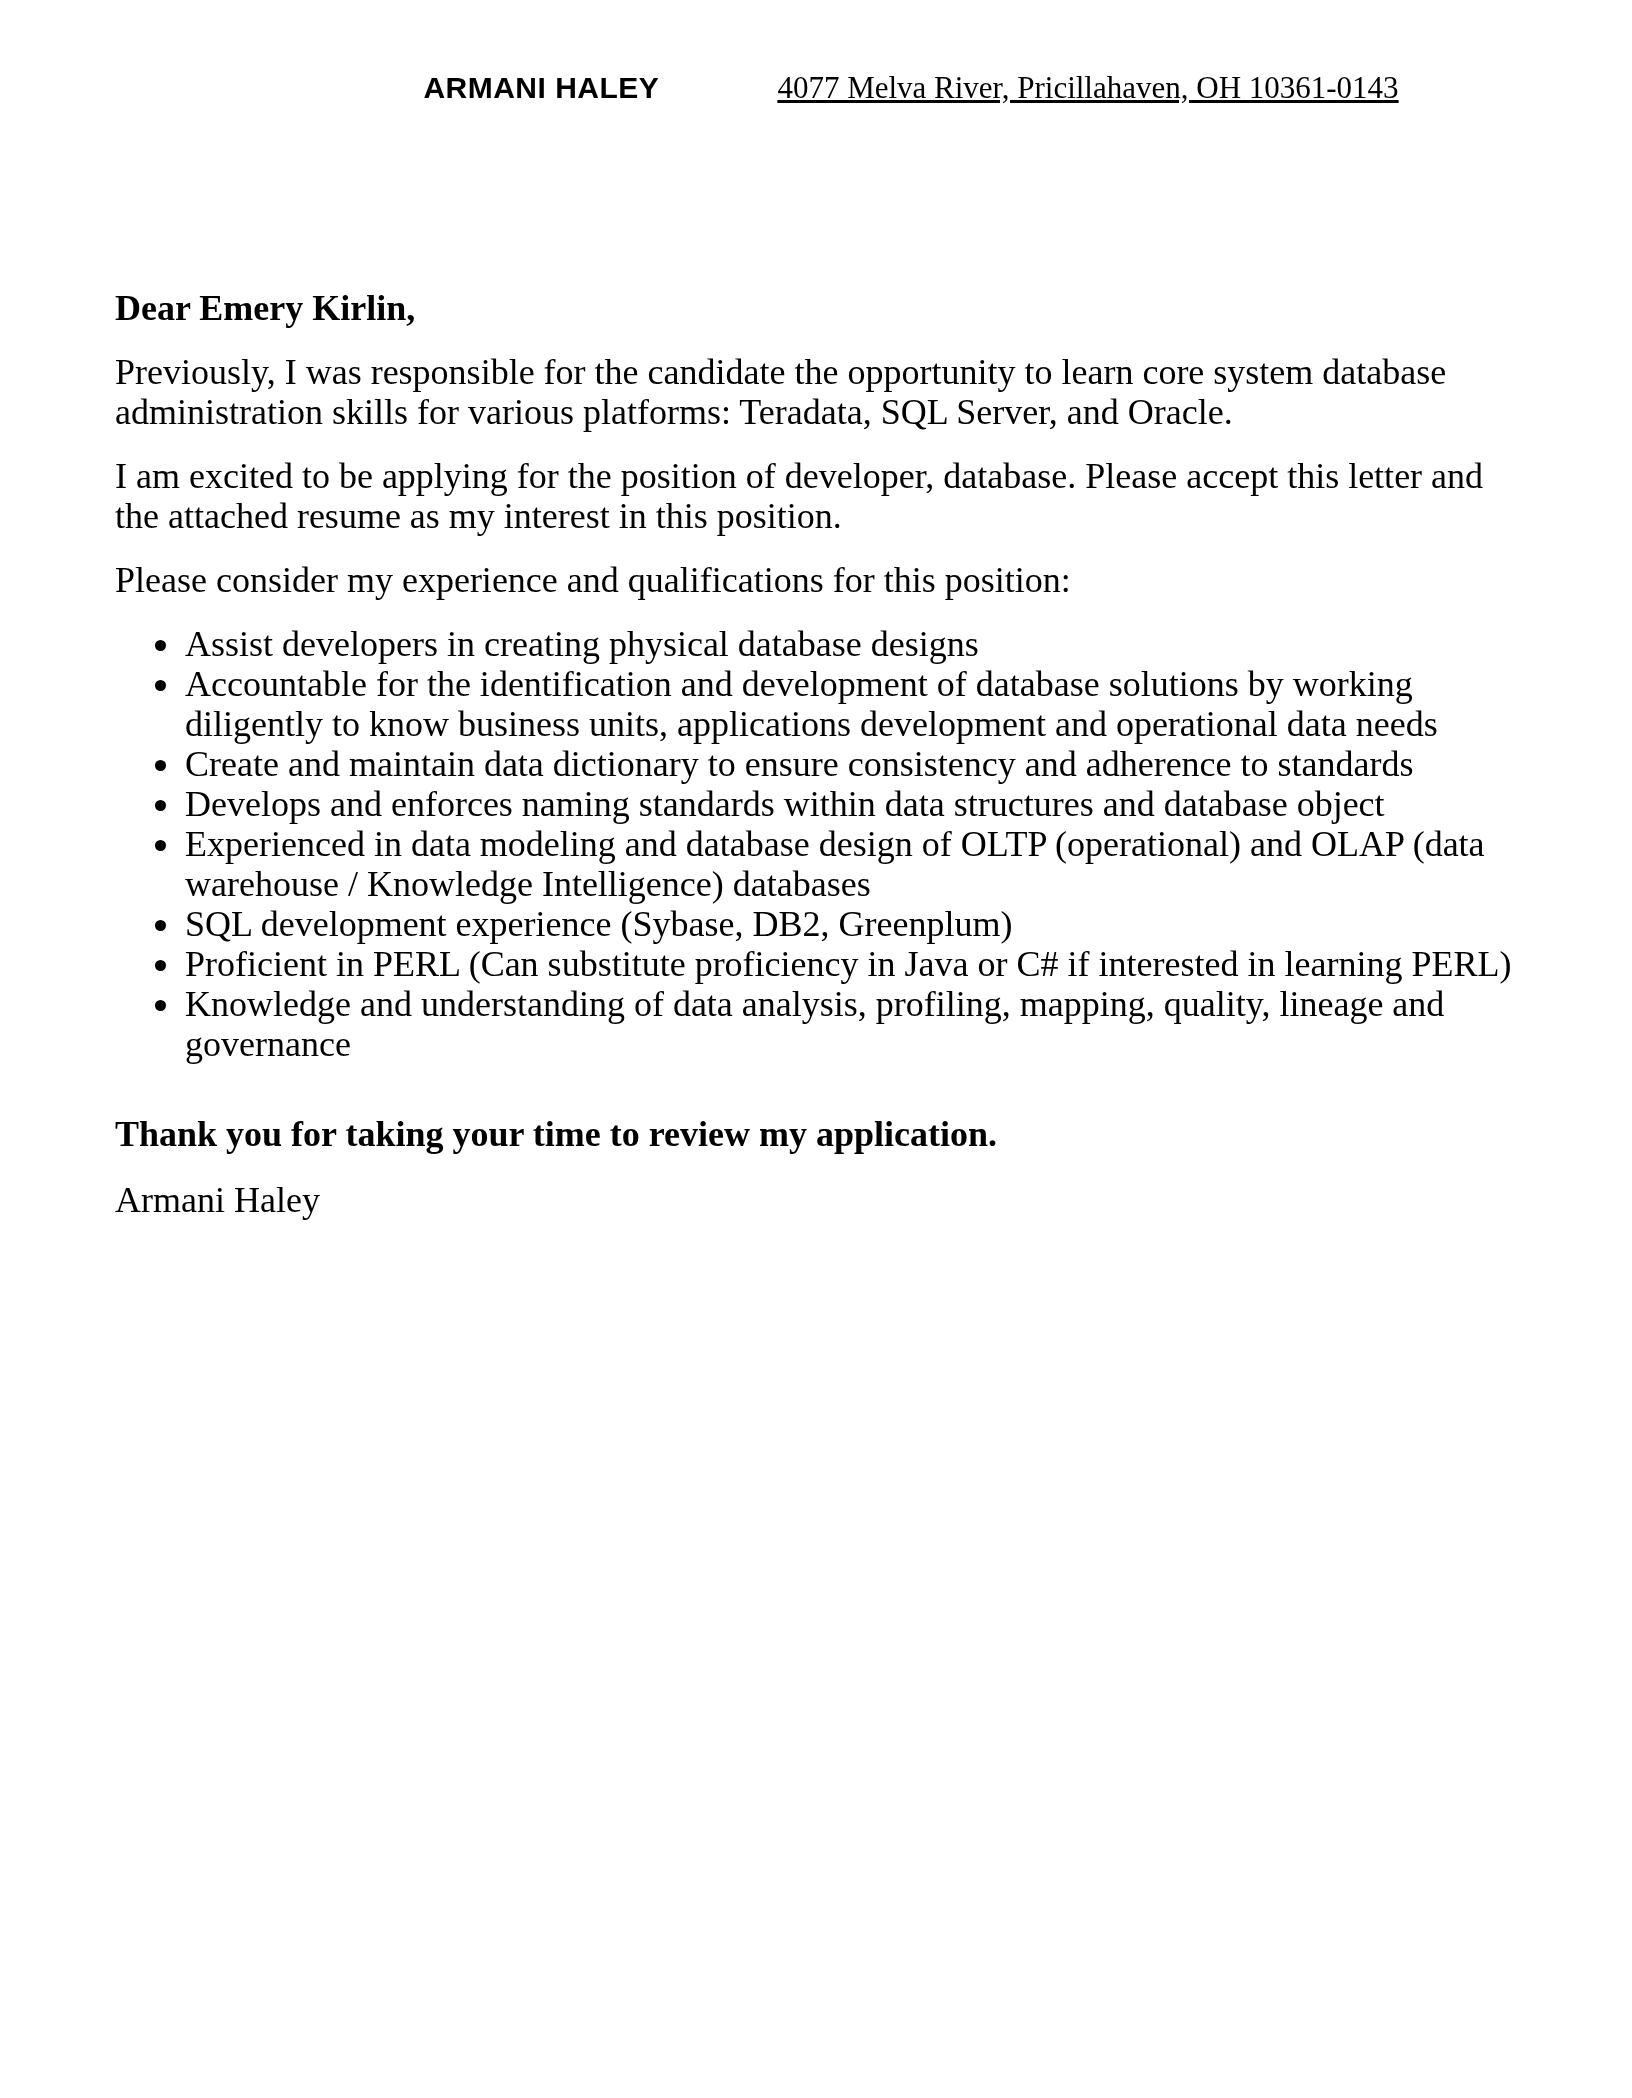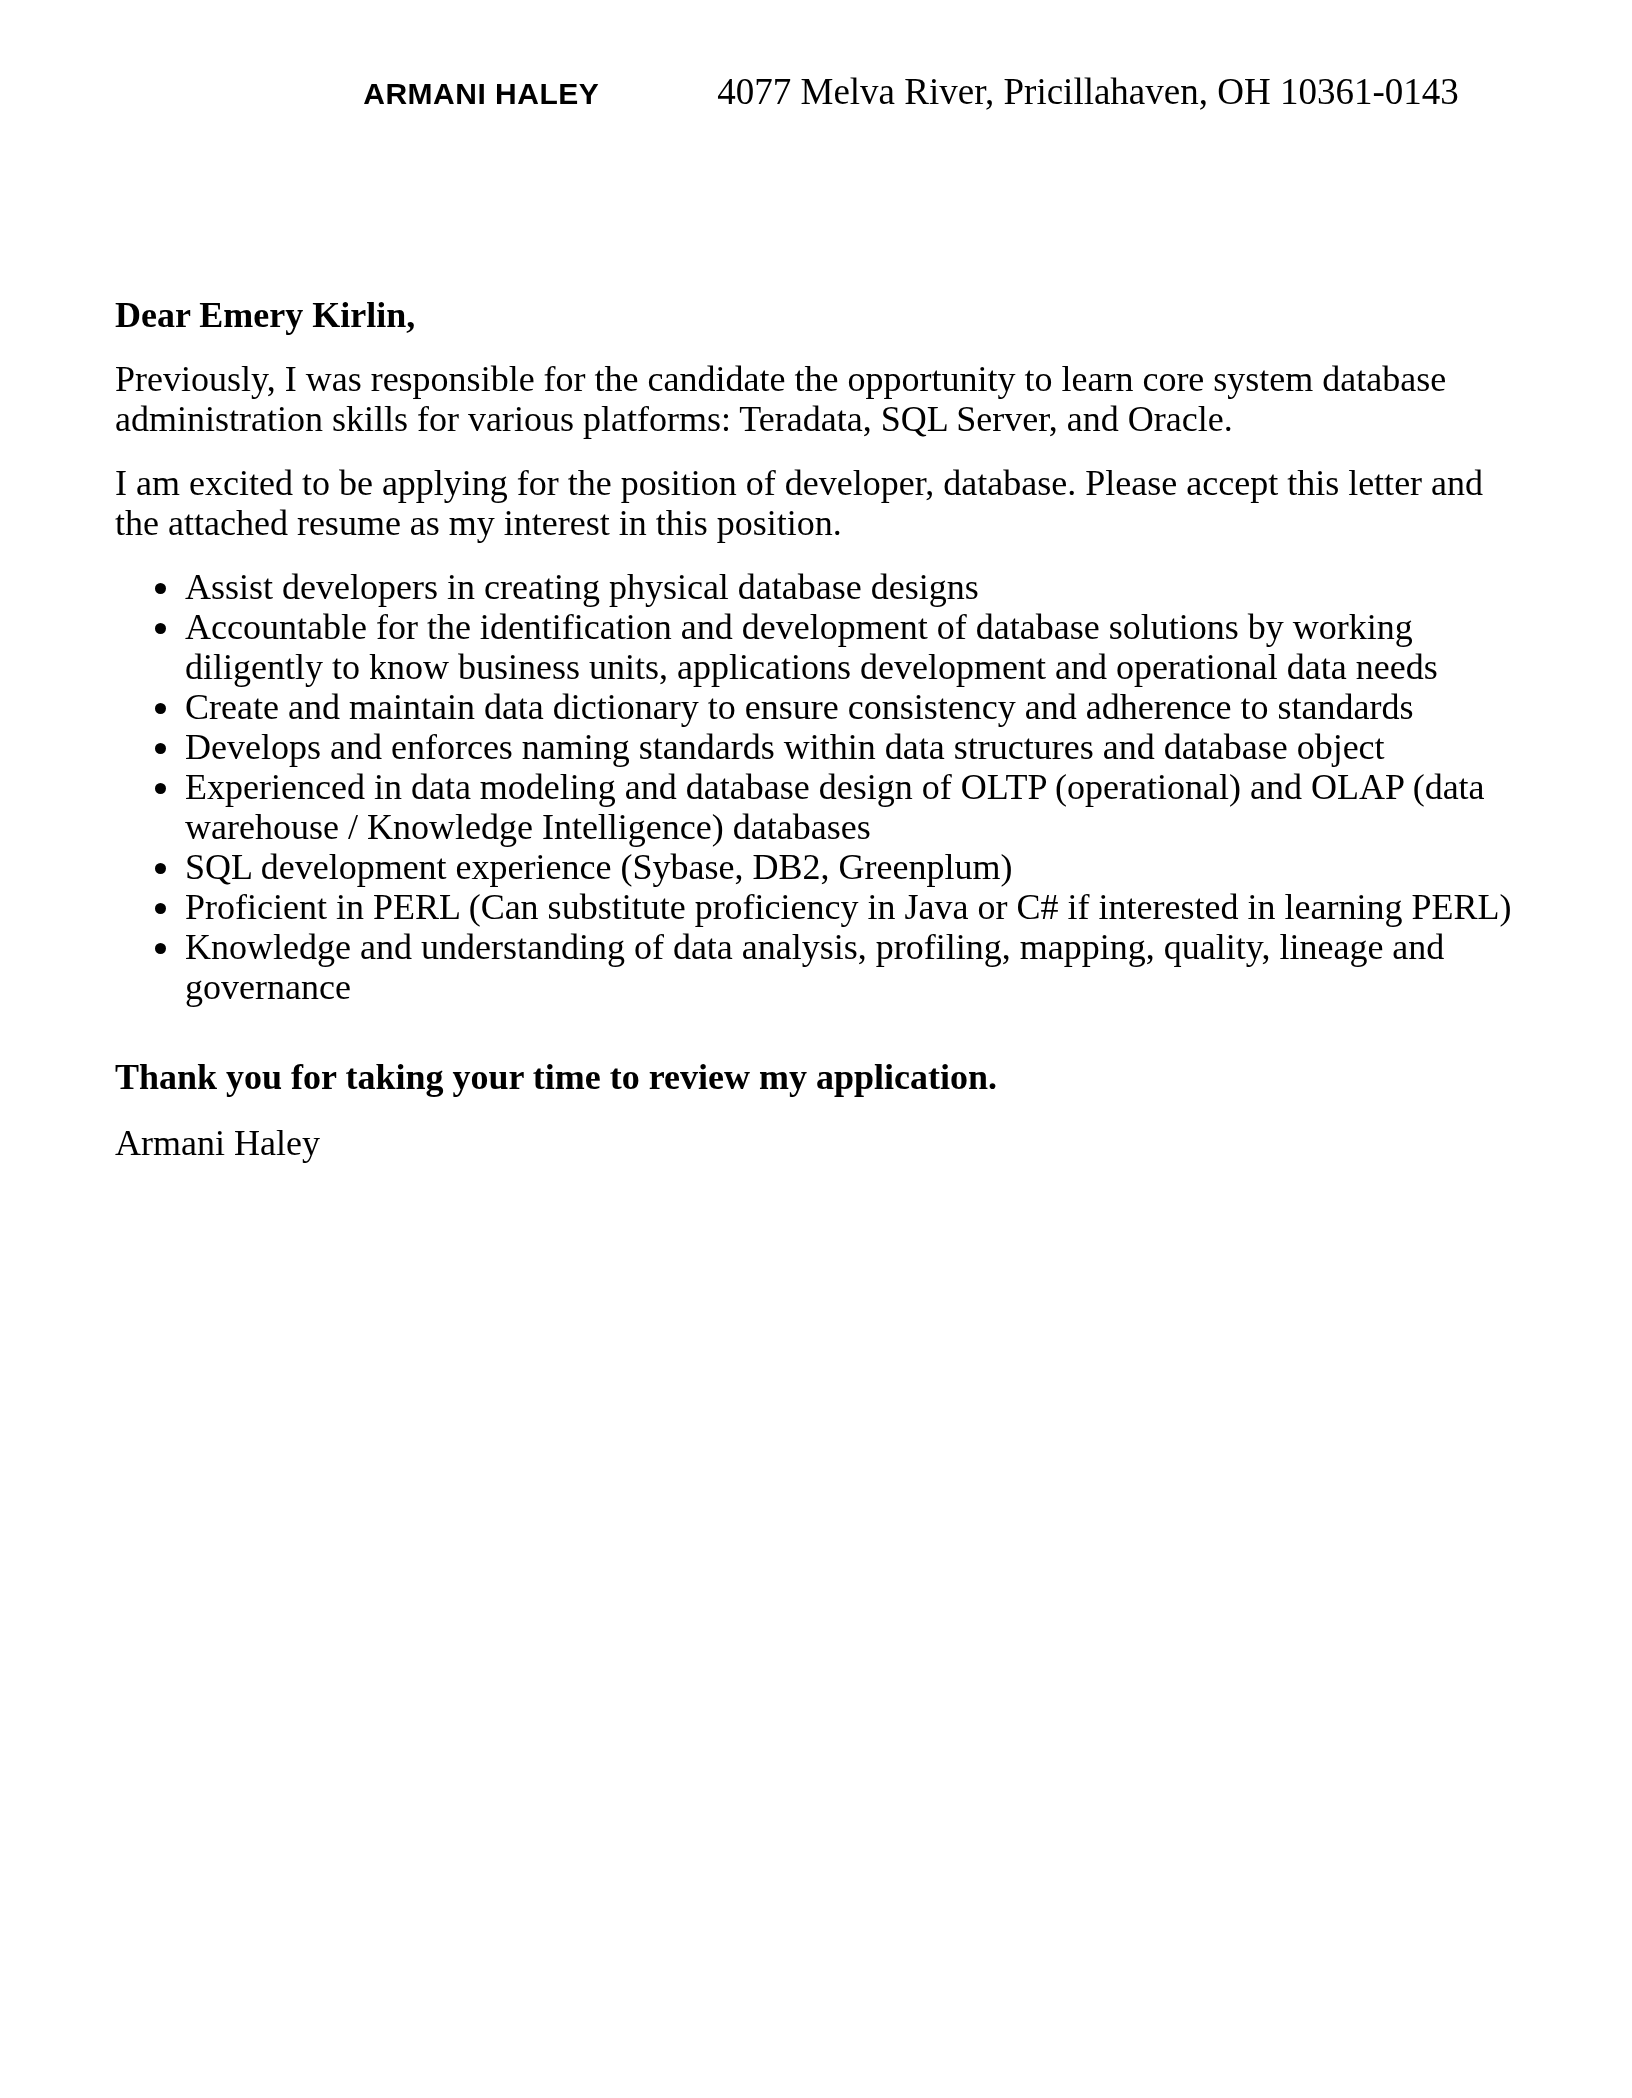--- a/index.html
+++ b/index.html
@@ -26,21 +26,22 @@
     white-space: nowrap;
   }
   .sender-name {
     font-family: "Liberation Sans", sans-serif;
     font-weight: 700;
     font-size: 30px;
     letter-spacing: 0.5px;
   }
   .sender-address {
     font-family: "Liberation Serif", serif;
-    font-size: 37px;
+    font-size: 31px;
+    text-decoration: underline;
   }
   .letter-body {
     font-size: 36px;
     line-height: 40px;
   }
   .salutation {
     margin-top: 182px;
     font-weight: 700;
   }
   .para {
@@ -73,20 +74,21 @@
   </div>
 
   <div class="letter-body">
 
     <div class="salutation">Dear Emery Kirlin,</div>
 
     <p class="para">Previously, I was responsible for the candidate the opportunity to learn core system database administration skills for various platforms: Teradata, SQL Server, and Oracle.</p>
 
     <p class="para">I am excited to be applying for the position of developer, database. Please accept this letter and the attached resume as my interest in this position.</p>
 
+    <p class="para">Please consider my experience and qualifications for this position:</p>
 
     <ul class="quals">
       <li>Assist developers in creating physical database designs</li>
       <li>Accountable for the identification and development of database solutions by working diligently to know business units, applications development and operational data needs</li>
       <li>Create and maintain data dictionary to ensure consistency and adherence to standards</li>
       <li>Develops and enforces naming standards within data structures and database object</li>
       <li>Experienced in data modeling and database design of OLTP (operational) and OLAP (data warehouse / Knowledge Intelligence) databases</li>
       <li>SQL development experience (Sybase, DB2, Greenplum)</li>
       <li>Proficient in PERL (Can substitute proficiency in Java or C# if interested in learning PERL)</li>
       <li>Knowledge and understanding of data analysis, profiling, mapping, quality, lineage and governance</li>

